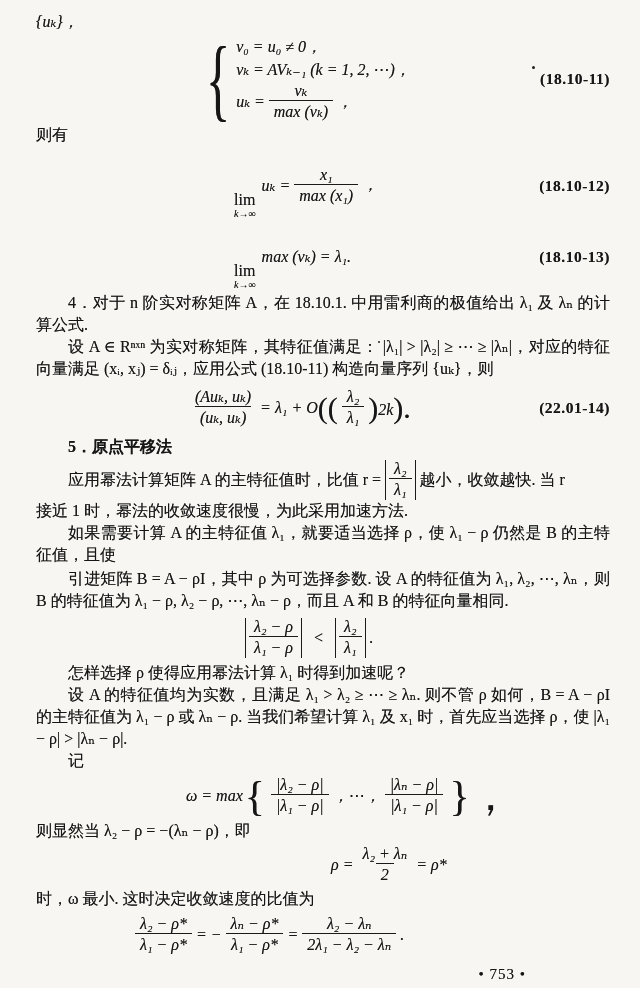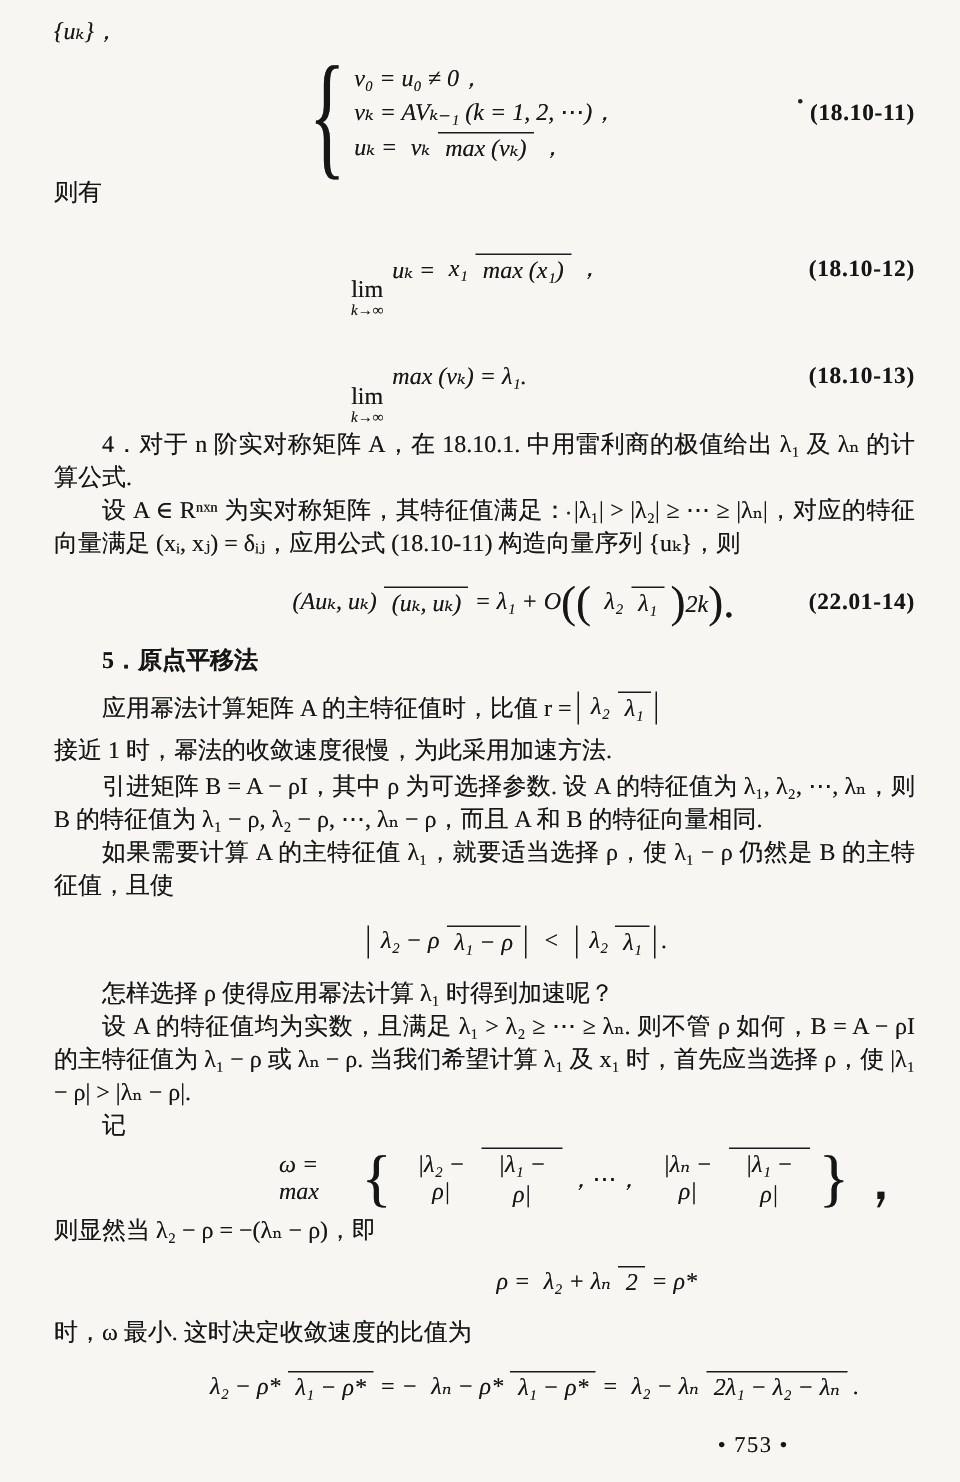--- a/index.html
+++ b/index.html
@@ -13,21 +13,21 @@
   .body{padding:12px 30px 0 36px;box-sizing:border-box;position:relative;}
   p{margin:0;line-height:22px;text-align:justify;}
   .indent{text-indent:2em;}
   .m{font-style:italic;}
   .roman{font-style:normal;}
   
   .eqrow{display:flex;align-items:center;position:relative;font-style:italic;}
   .eqlabel{position:absolute;right:0;top:50%;transform:translateY(-50%);
            font-style:normal;font-weight:bold;font-size:15.5px;letter-spacing:.5px;}
   
-  .frac{display:inline-flex;flex-direction:row;align-items:center;vertical-align:middle;margin:0 4px;text-align:center;}
+  .frac{display:inline-flex;flex-direction:column;align-items:center;vertical-align:middle;margin:0 4px;text-align:center;}
   .frac .num{line-height:18px;padding:0 5px;}
   .frac .den{line-height:20px;padding:1px 5px 0 5px;border-top:1.6px solid #1a1a1a;}
   .frac.abs{border-left:1.6px solid #1a1a1a;border-right:1.6px solid #1a1a1a;padding:0 3px;}
   
   .lim{display:inline-flex;flex-direction:column;align-items:center;line-height:1;font-style:normal;margin-right:6px;margin-top:40px;}
   .lim .limsub{font-size:10px;margin-top:1px;font-style:italic;}
   
   .brace{font-style:normal;font-size:92px;line-height:80px;font-weight:400;
          transform:scaleX(.55);transform-origin:center;margin:0 -4px 0 -8px;}
   .syslines{display:flex;flex-direction:column;gap:1px;justify-content:flex-end;}
@@ -111,25 +111,26 @@
     </div>
 
     <p class="indent" style="margin-top:4px;font-weight:bold;">5．原点平移法</p>
 
     <div style="display:flex;align-items:center;padding-left:32px;margin-top:2px;min-height:36px;">
       <span>应用幂法计算矩阵 A 的主特征值时，比值 r =</span>
       <span class="frac abs m">
         <span class="num">λ₂</span>
         <span class="den">λ₁</span>
       </span>
+      <span>越小，收敛越快. 当 r</span>
     </div>
     <p>接近 1 时，幂法的收敛速度很慢，为此采用加速方法.</p>
 
+    <p class="indent">如果需要计算 A 的主特征值 λ₁，就要适当选择 ρ，使 λ₁ − ρ 仍然是 B 的主特征值，且使</p>
     <p class="indent" style="margin-top:2px;">引进矩阵 B = A − ρI，其中 ρ 为可选择参数. 设 A 的特征值为 λ₁, λ₂, ⋯, λₙ，则 B 的特征值为 λ₁ − ρ, λ₂ − ρ, ⋯, λₙ − ρ，而且 A 和 B 的特征向量相同.</p>
-    <p class="indent">如果需要计算 A 的主特征值 λ₁，就要适当选择 ρ，使 λ₁ − ρ 仍然是 B 的主特征值，且使</p>
 
     <div class="eqrow" style="margin:4px 0 2px;padding-left:205px;min-height:44px;">
       <span class="frac abs">
         <span class="num">λ₂ − ρ</span>
         <span class="den">λ₁ − ρ</span>
       </span>
       <span class="roman" style="margin:0 8px;">&lt;</span>
       <span class="frac abs">
         <span class="num">λ₂</span>
         <span class="den">λ₁</span>

